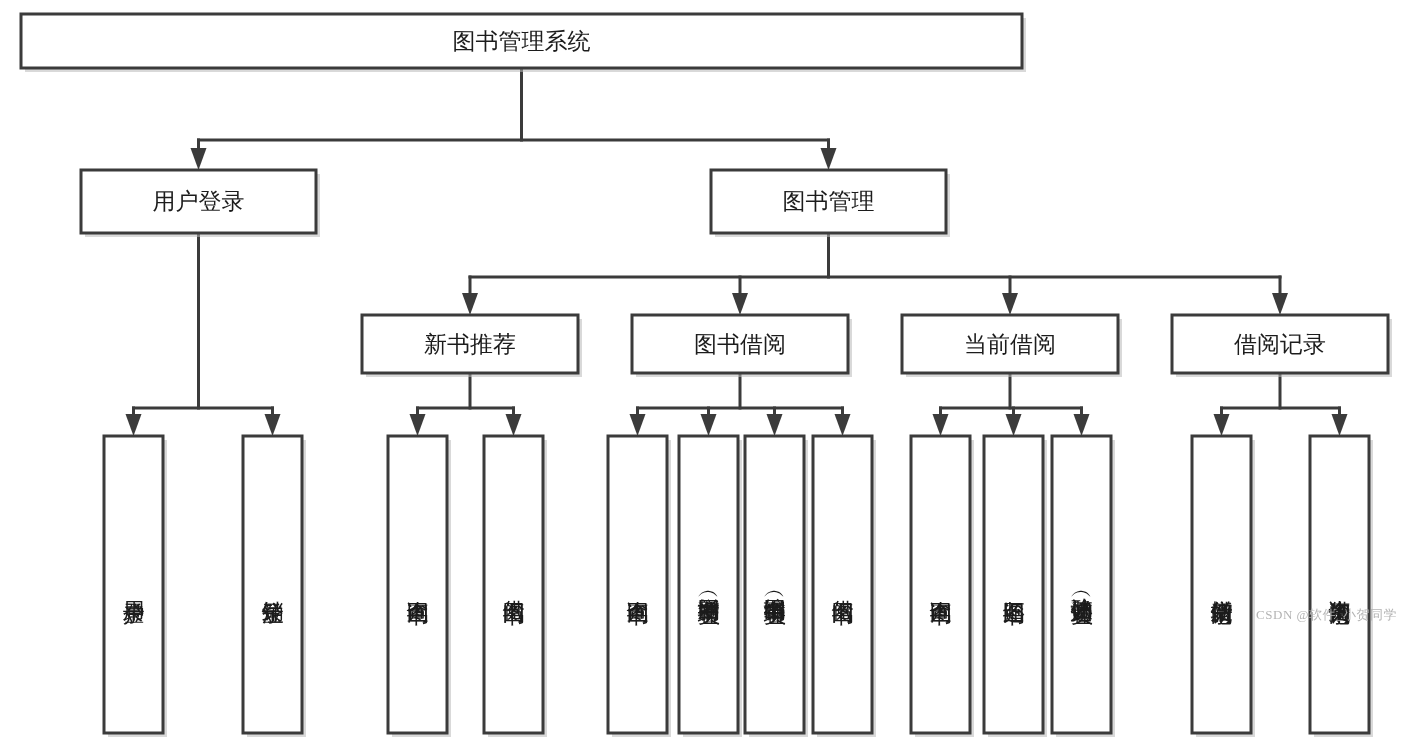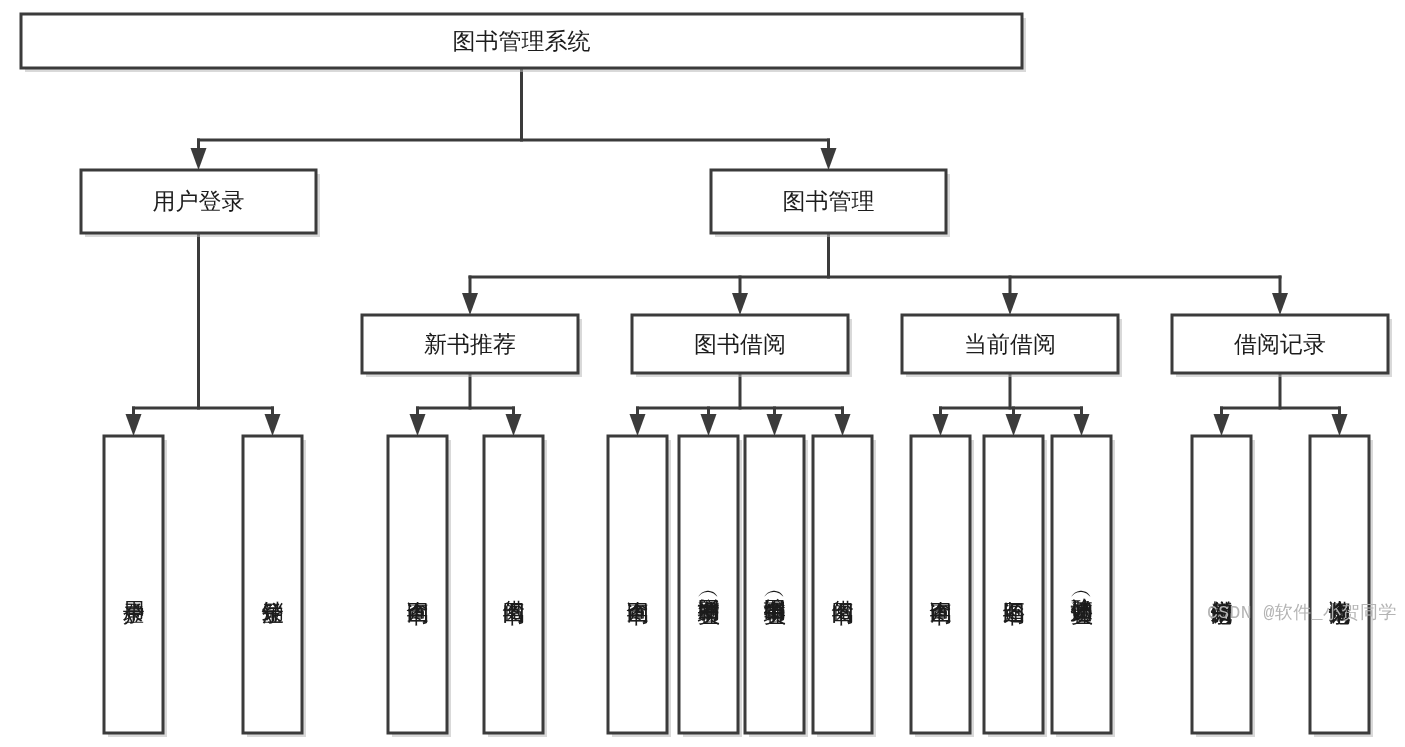--- a/index.html
+++ b/index.html
@@ -66,22 +66,22 @@
     line-height: 1.02;
     color: #1c1c1c;
     letter-spacing: 1px;
     white-space: nowrap;
     pointer-events: none;
   }
   .watermark {
     position: absolute;
     right: 8px;
     bottom: 4px;
-    font-family: Liberation Mono, monospace;
-    font-size: 18px;
+    font-family: Liberation Serif, serif;
+    font-size: 13px;
     color: #b4b4b4;
     letter-spacing: 0.5px;
     white-space: nowrap;
     margin-left: 14px;
   }
 </style>
 </head>
 <body>
 
 <div id="diagram-root">

